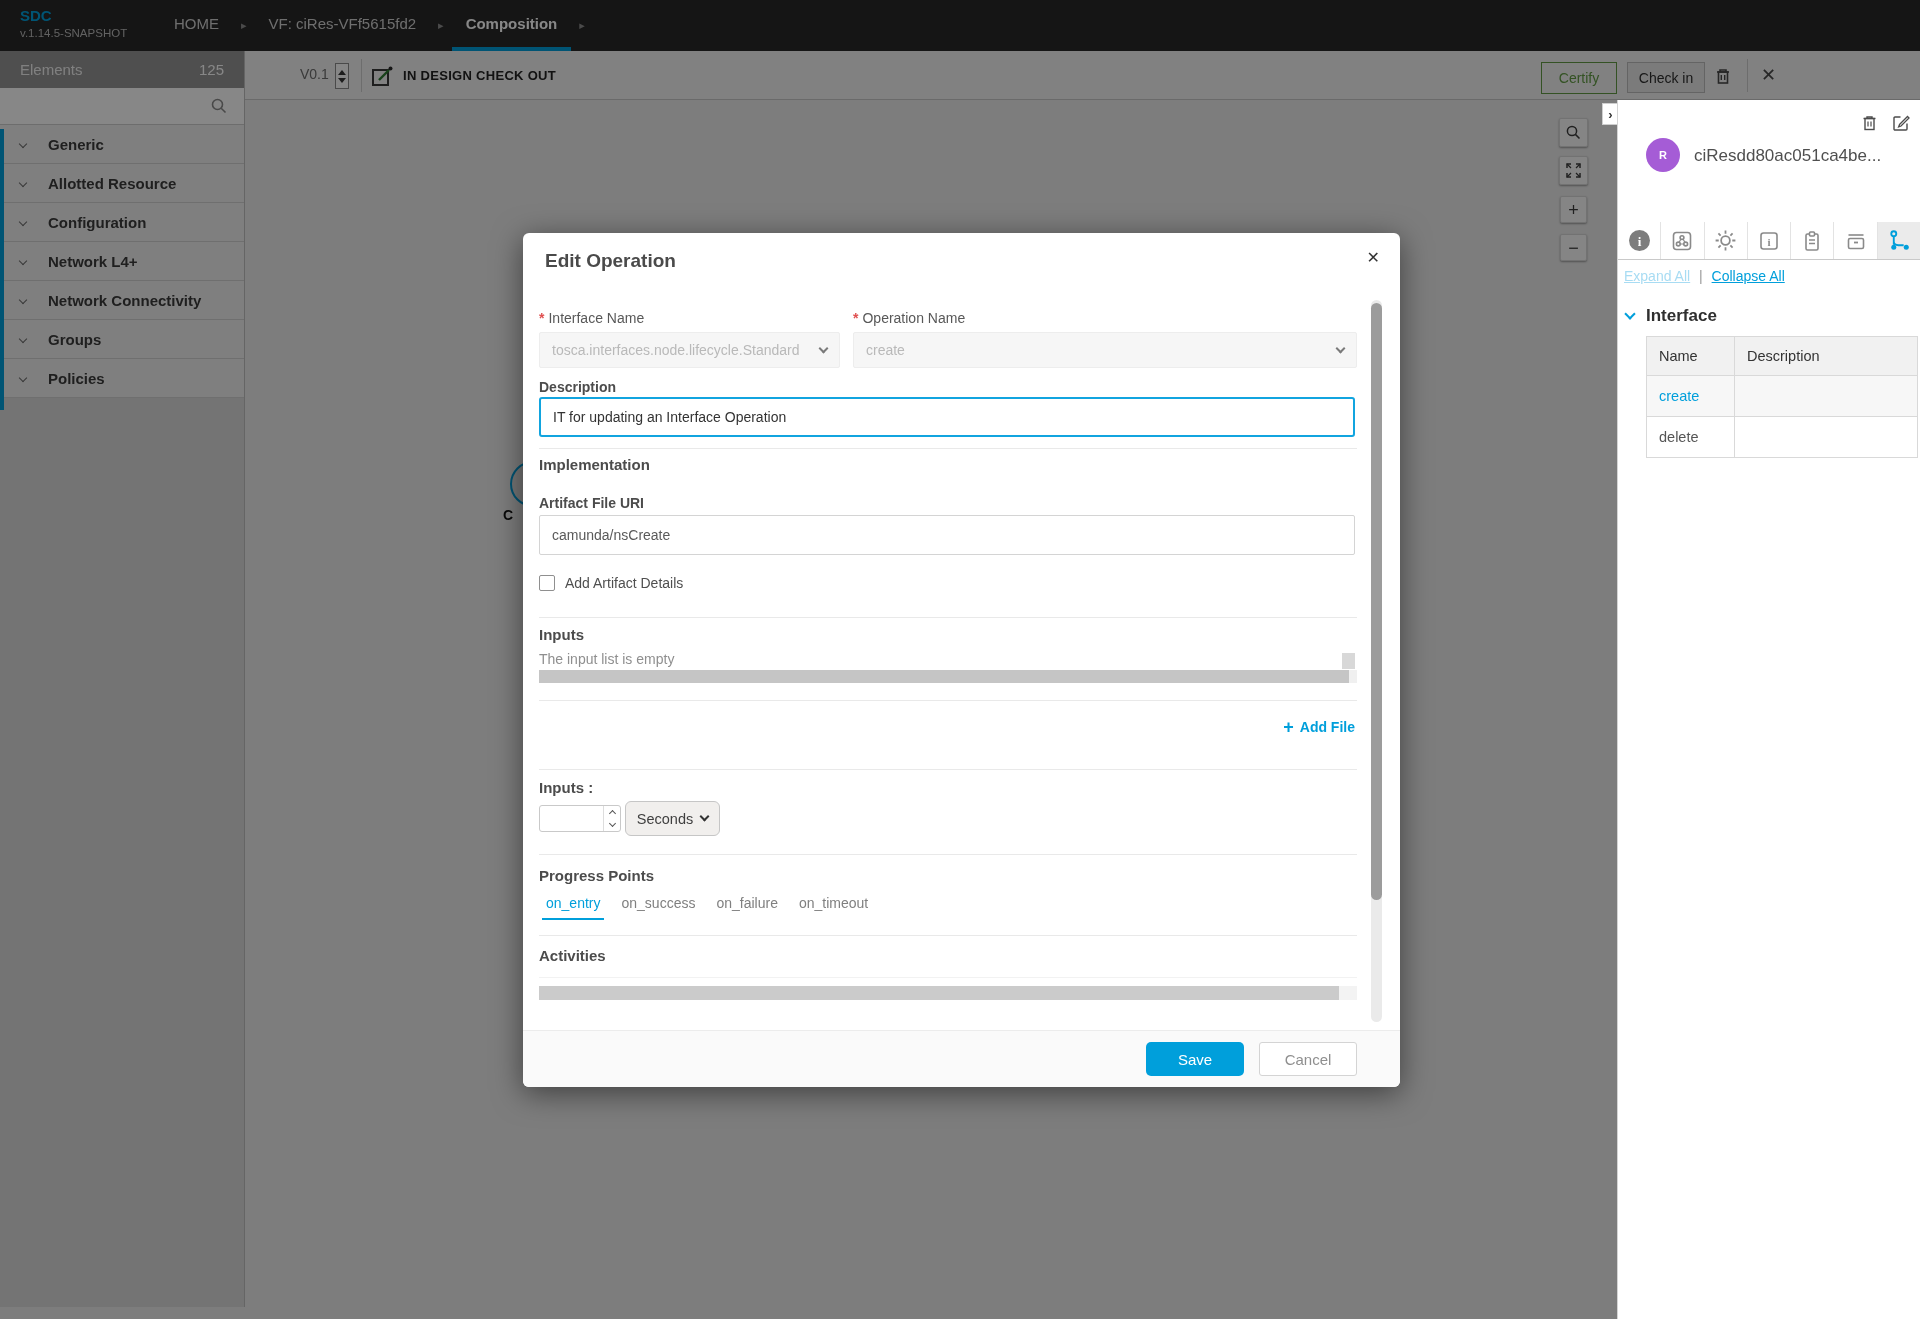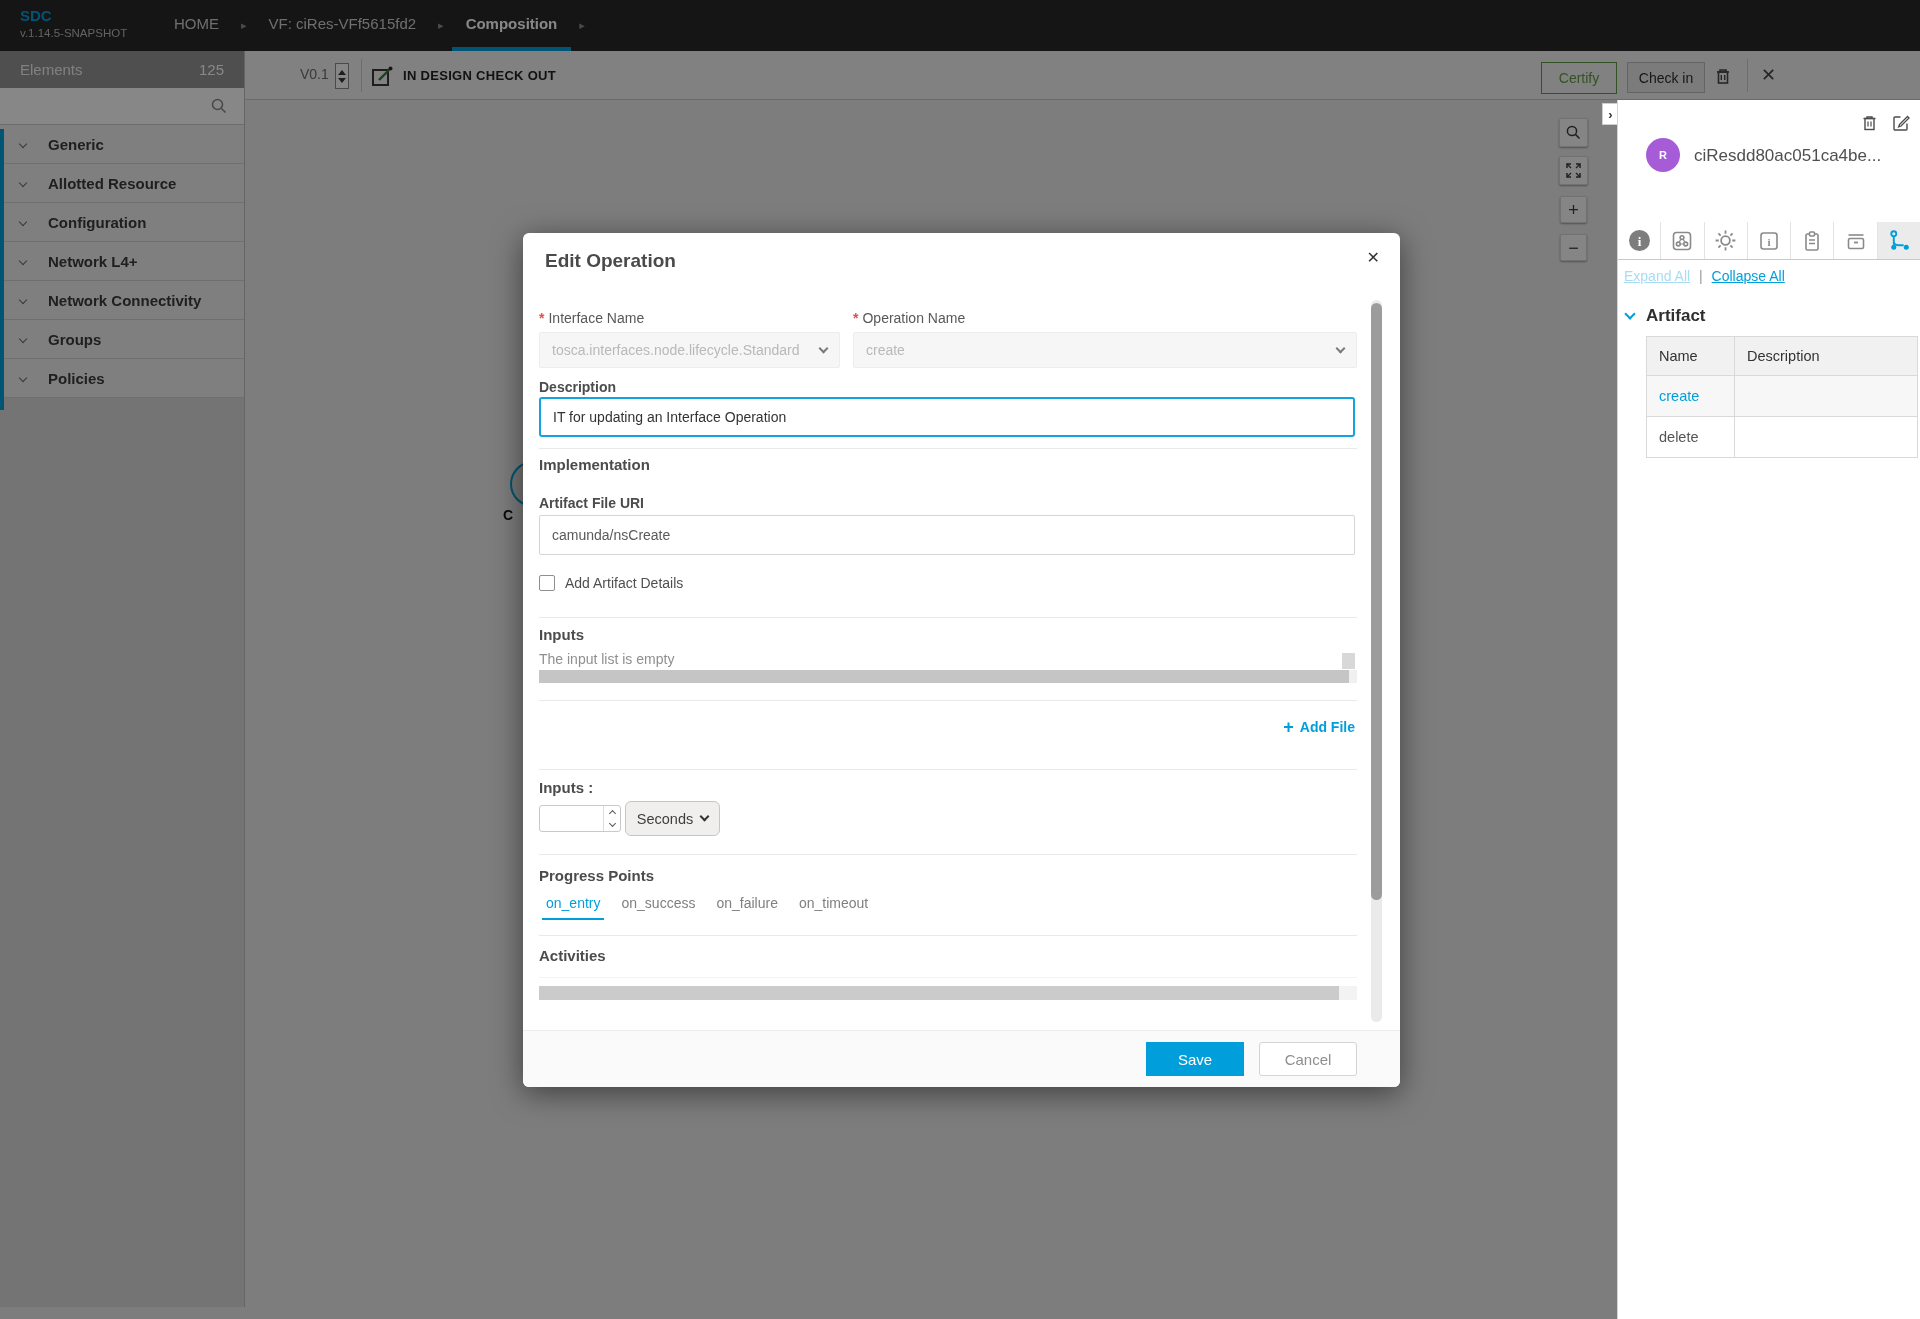--- a/index.html
+++ b/index.html
@@ -110,21 +110,21 @@
   .num-spin { position:absolute; right:0; top:0; width:17px; height:100%; border-left:1px solid #ddd; display:flex; flex-direction:column; }
   .num-spin div { flex:1; display:flex; align-items:center; justify-content:center; cursor:pointer; }
   .spn-up { width:5px; height:5px; border-left:1.5px solid #555; border-top:1.5px solid #555; transform:rotate(45deg); margin-top:2px; }
   .spn-dn { width:5px; height:5px; border-right:1.5px solid #555; border-bottom:1.5px solid #555; transform:rotate(45deg); margin-bottom:2px; }
   .seconds-sel { position:absolute; left:86px; top:568px; width:95px; height:35px; background:#f1efed; border:1px solid #c6c6c6; border-radius:6px; display:flex; align-items:center; justify-content:center; gap:8px; font-size:14.5px; color:#3f3f3f; cursor:pointer; }
   .seconds-sel .chev { width:7px; height:7px; border-right:2px solid #333; border-bottom:2px solid #333; transform:rotate(45deg); margin-top:-4px; }
   .pp-row { position:absolute; left:3px; top:662px; display:flex; gap:13px; }
   .pp { font-size:14px; color:#808080; padding:0 4px 7px 4px; cursor:pointer; }
   .pp.active { color:#009fdb; border-bottom:2px solid #009fdb; }
   .modal-footer { position:absolute; left:0; bottom:0; width:877px; height:57px; background:#fafafa; border-top:1px solid #ececec; border-radius:0 0 6px 6px; }
-  .btn-save { position:absolute; left:623px; top:11px; width:98px; height:34px; background:#009fdb; border:none; border-radius:0; color:#fff; font-size:15px; font-family:inherit; cursor:pointer; }
+  .btn-save { position:absolute; left:623px; top:11px; width:98px; height:34px; background:#009fdb; border:none; border-radius:5px; color:#fff; font-size:15px; font-family:inherit; cursor:pointer; }
   .btn-cancel { position:absolute; left:736px; top:11px; width:98px; height:34px; background:#fff; border:1px solid #d4d4d4; border-radius:3px; color:#8f8f8f; font-size:15px; font-family:inherit; cursor:pointer; }
 </style>
 </head>
 <body>
 
 <div class="stage">
 
   <header class="app-header">
     <div class="logo">
       <div class="logo-name">SDC</div>
@@ -319,21 +319,21 @@
     </div>
 
     <div class="rp-links">
       <span class="link-disabled">Expand All</span>
       <span class="link-sep">|</span>
       <span class="link-active">Collapse All</span>
     </div>
 
     <div class="rp-section-hd">
       <span class="rp-chev"></span>
-      <span class="rp-section-title">Artifact</span>
+      <span class="rp-section-title">Interface</span>
     </div>
 
     <table class="rp-table">
       <thead>
         <tr>
           <th class="col-name">Name</th>
           <th>Description</th>
         </tr>
       </thead>
       <tbody>

